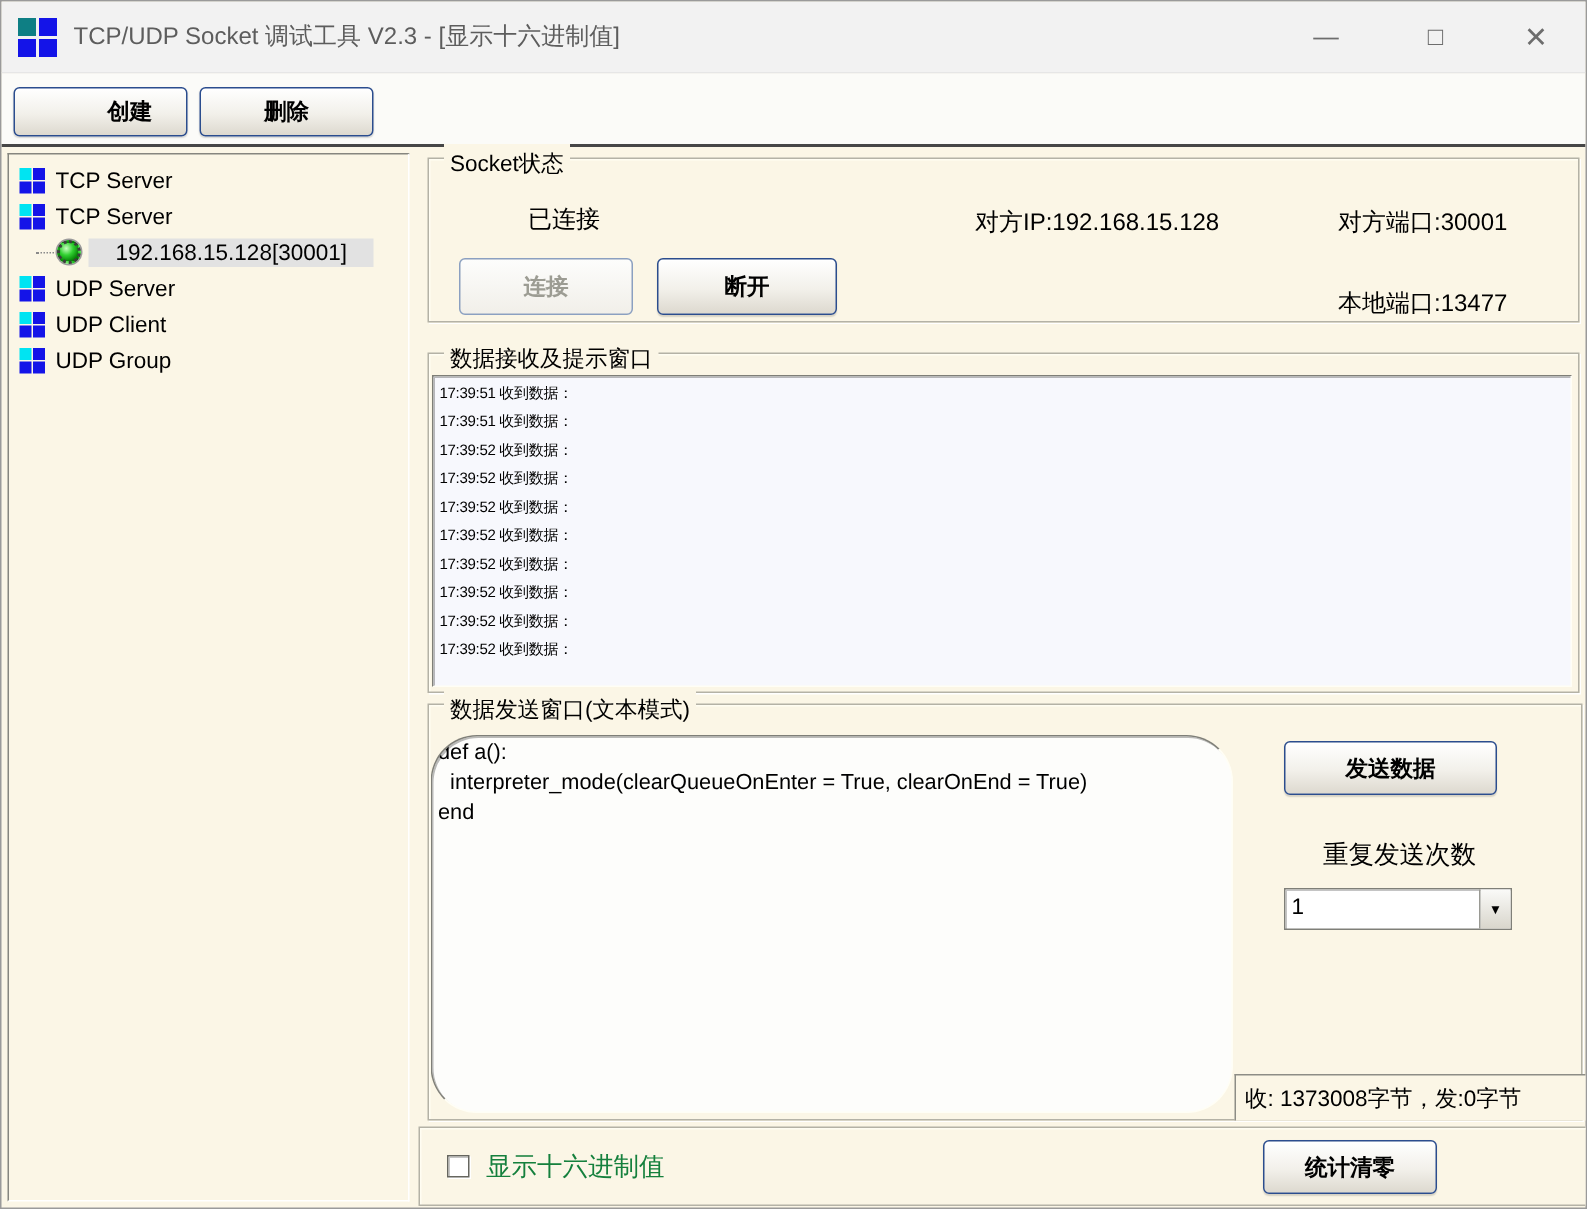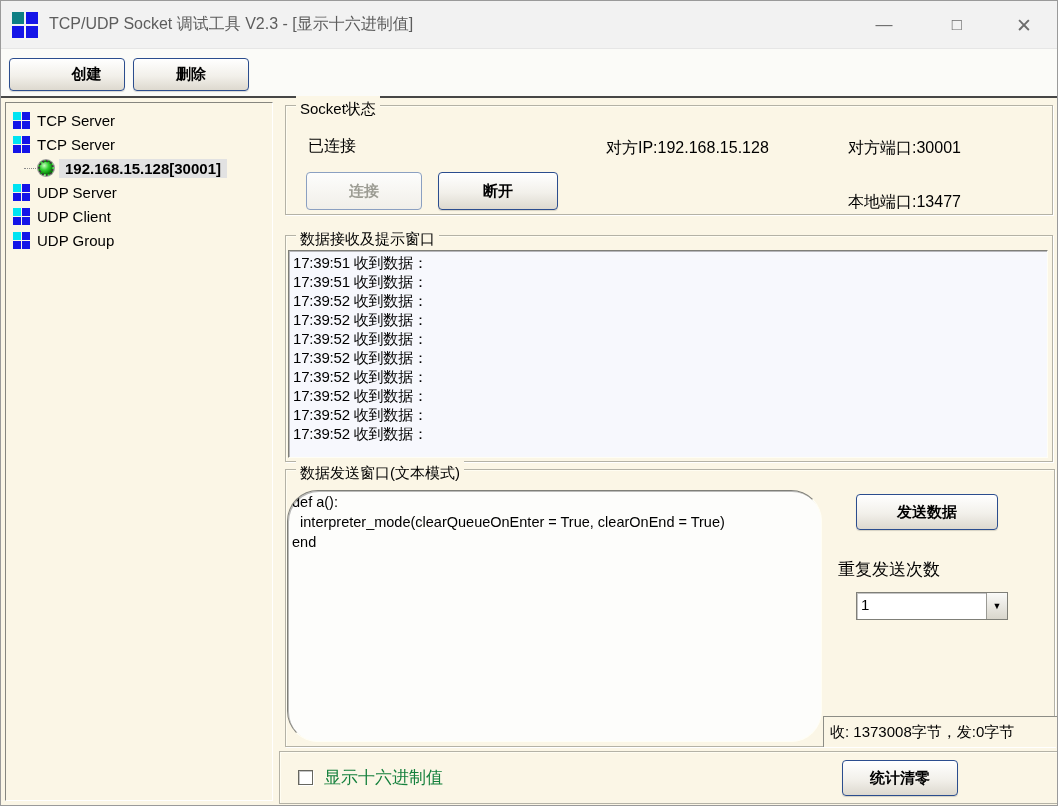--- a/index.html
+++ b/index.html
@@ -40,33 +40,33 @@
   .trow{display:flex;align-items:center;height:24px;padding-left:7px;cursor:pointer;}
   .sq{width:17px;height:17px;display:grid;grid-template-columns:8px 8px;grid-template-rows:8px 8px;gap:1px;flex:none;}
   .sq i{display:block;background:var(--icon-blue);}
   .sq i.c{background:var(--icon-cyan);}
   .trow .lbl{font-size:15px;color:#000;margin-left:7px;white-space:nowrap;}
   .trow.child{padding-left:18px;}
   .dots{width:12px;height:1px;border-bottom:1px dotted #8a8a8a;margin-right:2px;flex:none;}
   .orb{width:16px;height:16px;border-radius:50%;flex:none;
     background:radial-gradient(circle at 35% 30%,#c8ffc0,#30d030 40%,#0b8a0b 72%,#064d06);
     border:2px dotted #3d3d3d;box-shadow:0 0 0 1px #9a9a9a;}
-  .trow.child .lbl{margin-left:5px;background:var(--selection-gray);padding:1px 6px;font-weight:bold;}
+  .trow.child .lbl{margin-left:5px;background:var(--selection-gray);padding:1px 18px;}
   
   .rpanel{position:absolute;left:278px;top:97px;width:780px;height:709px;}
   .group{position:absolute;border:1px solid var(--etch);box-shadow:1px 1px 0 #fff,inset 1px 1px 0 #fffdf2;}
   .group-label{position:absolute;top:-10px;left:10px;background:var(--cream);
     padding:4px 4px;font-size:15px;color:#000;white-space:nowrap;}
   .sunken{border-top:1px solid #7f7f78;border-left:1px solid #7f7f78;
     border-bottom:1px solid #fffef5;border-right:1px solid #fffef5;
     box-shadow:inset 1px 1px 0 rgba(60,60,60,.35);}
-  .statictext{font-size:16px;color:#000;position:absolute;white-space:nowrap;}
+  .statictext{font-size:16px;color:#000;position:absolute;white-space:nowrap;margin-left:44px;}
   .recv-box{position:absolute;left:2px;top:14px;width:760px;height:208px;
     background:var(--receive-bg);overflow:hidden;padding:2px 4px;}
-  .recv-line{font-size:15px;line-height:19px;color:#000;letter-spacing:-.2px;white-space:pre;}
+  .recv-line{font-size:10px;line-height:19px;color:#000;letter-spacing:-.2px;white-space:pre;}
   .send-box{position:absolute;left:1px;top:20px;width:535px;height:252px;
     background:var(--send-bg);padding:1px 4px;font-size:14.5px;line-height:20px;
     white-space:pre-wrap;color:#000;overflow:hidden;border-radius:31px;}
   .combo{position:absolute;display:flex;background:#fff;
     border:1px solid #7f7f78;box-shadow:inset 1px 1px 0 rgba(60,60,60,.3);}
   .combo .val{flex:1;font-size:15px;padding:3px 0 0 4px;}
   .combo .dd{width:21px;display:flex;align-items:center;justify-content:center;
     background:linear-gradient(#fafaf8,#d9d6cc);border-left:1px solid #9a9a94;
     font-size:9px;color:#000;cursor:pointer;}
   .stats{position:absolute;left:537px;top:246px;width:260px;height:31px;

